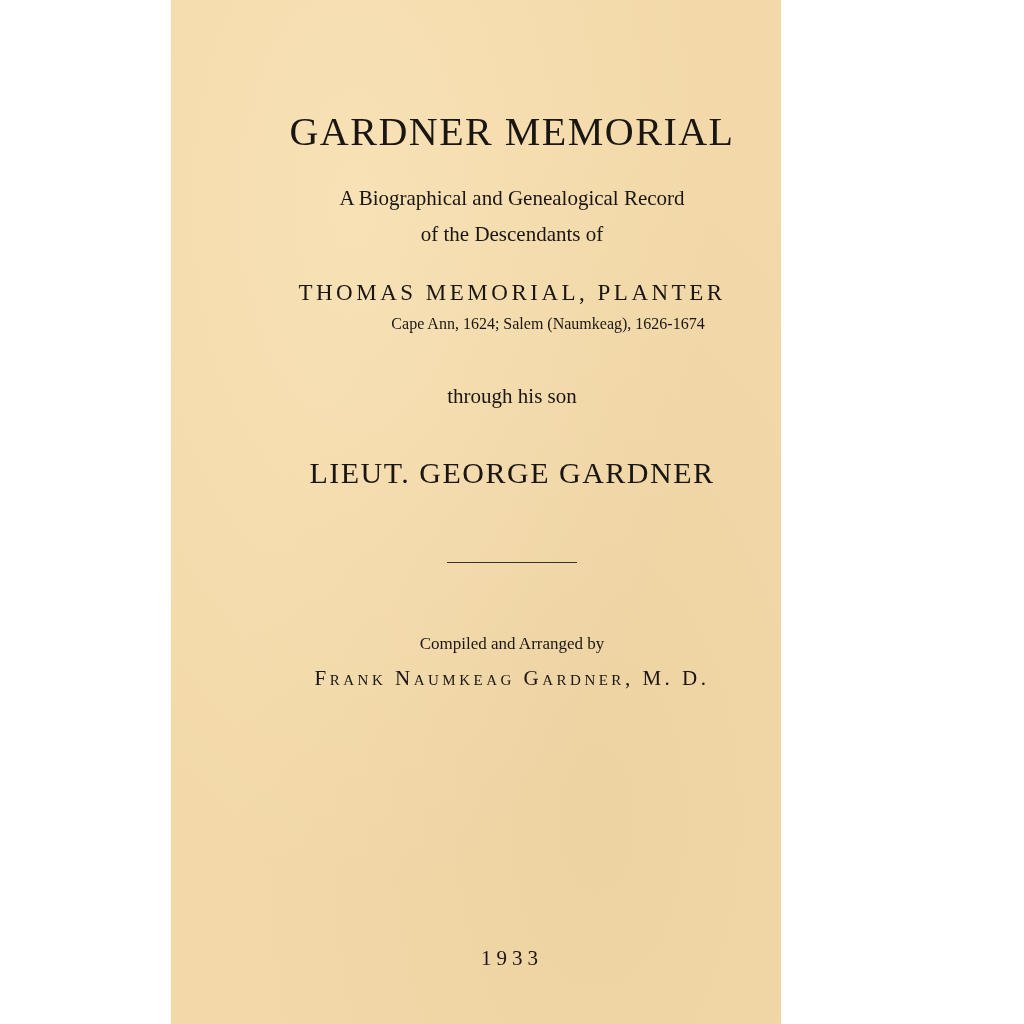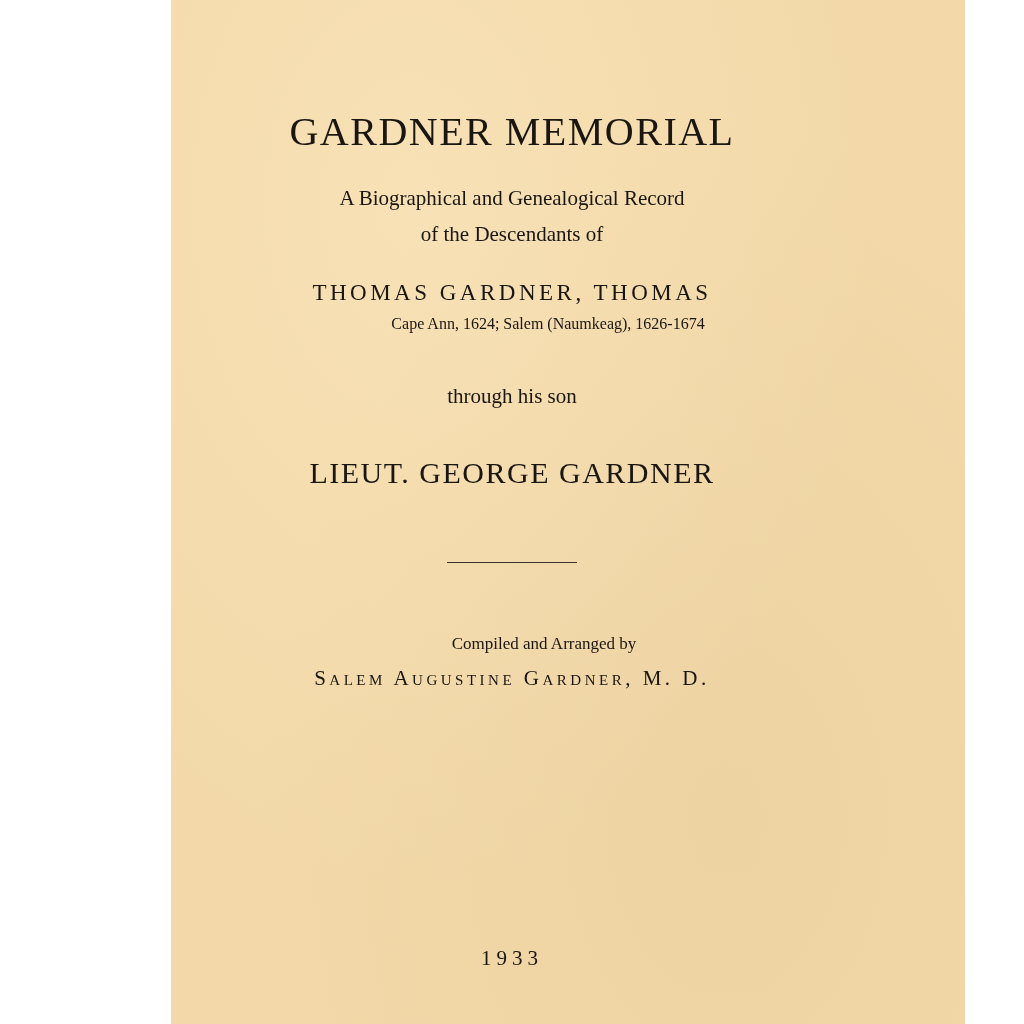--- a/index.html
+++ b/index.html
@@ -1,45 +1,45 @@
 <!DOCTYPE html>
 <html><head>
 <meta charset="utf-8">
 <style>
   html, body { margin:0; padding:0; background:#ffffff; }
   body { width:1024px; height:1024px; position:relative; overflow:hidden; }
   .page {
-    position:absolute; left:171px; top:0; width:794px; height:1024px;
+    position:absolute; left:171px; top:0; width:610px; height:1024px;
     background:#f3d9a9;
     background-image: radial-gradient(ellipse at 30% 20%, rgba(255,240,205,0.35), rgba(0,0,0,0) 60%),
                       radial-gradient(ellipse at 70% 80%, rgba(220,190,140,0.25), rgba(0,0,0,0) 60%);
     font-family: "Liberation Serif", "DejaVu Serif", serif;
     color:#1a1612;
   }
   .line { position:absolute; left:0; width:682px; text-align:center; white-space:nowrap; }
   .title { top:108px; font-size:40px; letter-spacing:1.5px; }
   .sub1 { top:186px; font-size:21px; }
   .sub2 { top:222px; font-size:21px; }
   .thomas { top:280px; font-size:23px; letter-spacing:3.5px; }
   .cape { top:315px; font-size:16px;padding-left:36px; }
   .through { top:384px; font-size:21px; }
   .george { top:456px; font-size:30px; letter-spacing:1.5px; }
   .rule { position:absolute; top:562px; left:276px; width:130px; height:1px; background:#3a3128; }
-  .compiled { top:634px; font-size:17px;padding-left:32px; }
+  .compiled { top:634px; font-size:17px; }
   .frank { top:666px; font-size:21px; letter-spacing:3.5px; font-variant:small-caps; }
   .year { top:946px; font-size:21px; letter-spacing:5px; }
 </style>
 </head>
 <body>
 
 <div class="page">
   <div class="line title">GARDNER MEMORIAL</div>
   <div class="line sub1">A Biographical and Genealogical Record</div>
   <div class="line sub2">of the Descendants of</div>
-  <div class="line thomas">THOMAS GARDNER, THOMAS</div>
+  <div class="line thomas">THOMAS MEMORIAL, PLANTER</div>
   <div class="line cape">Cape Ann, 1624; Salem (Naumkeag), 1626-1674</div>
   <div class="line through">through his son</div>
   <div class="line george">LIEUT. GEORGE GARDNER</div>
   <div class="rule"></div>
   <div class="line compiled">Compiled and Arranged by</div>
-  <div class="line frank">Salem Augustine Gardner, M. D.</div>
+  <div class="line frank">Frank Naumkeag Gardner, M. D.</div>
   <div class="line year">1933</div>
 </div>
 
 </body></html>

